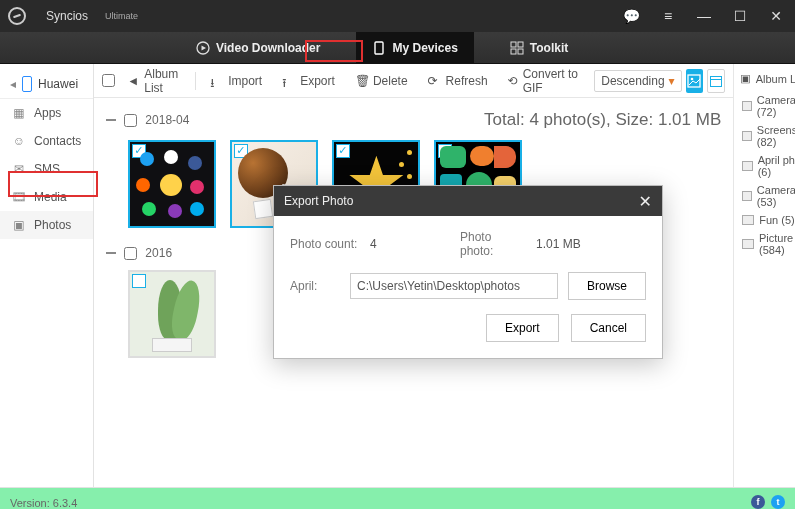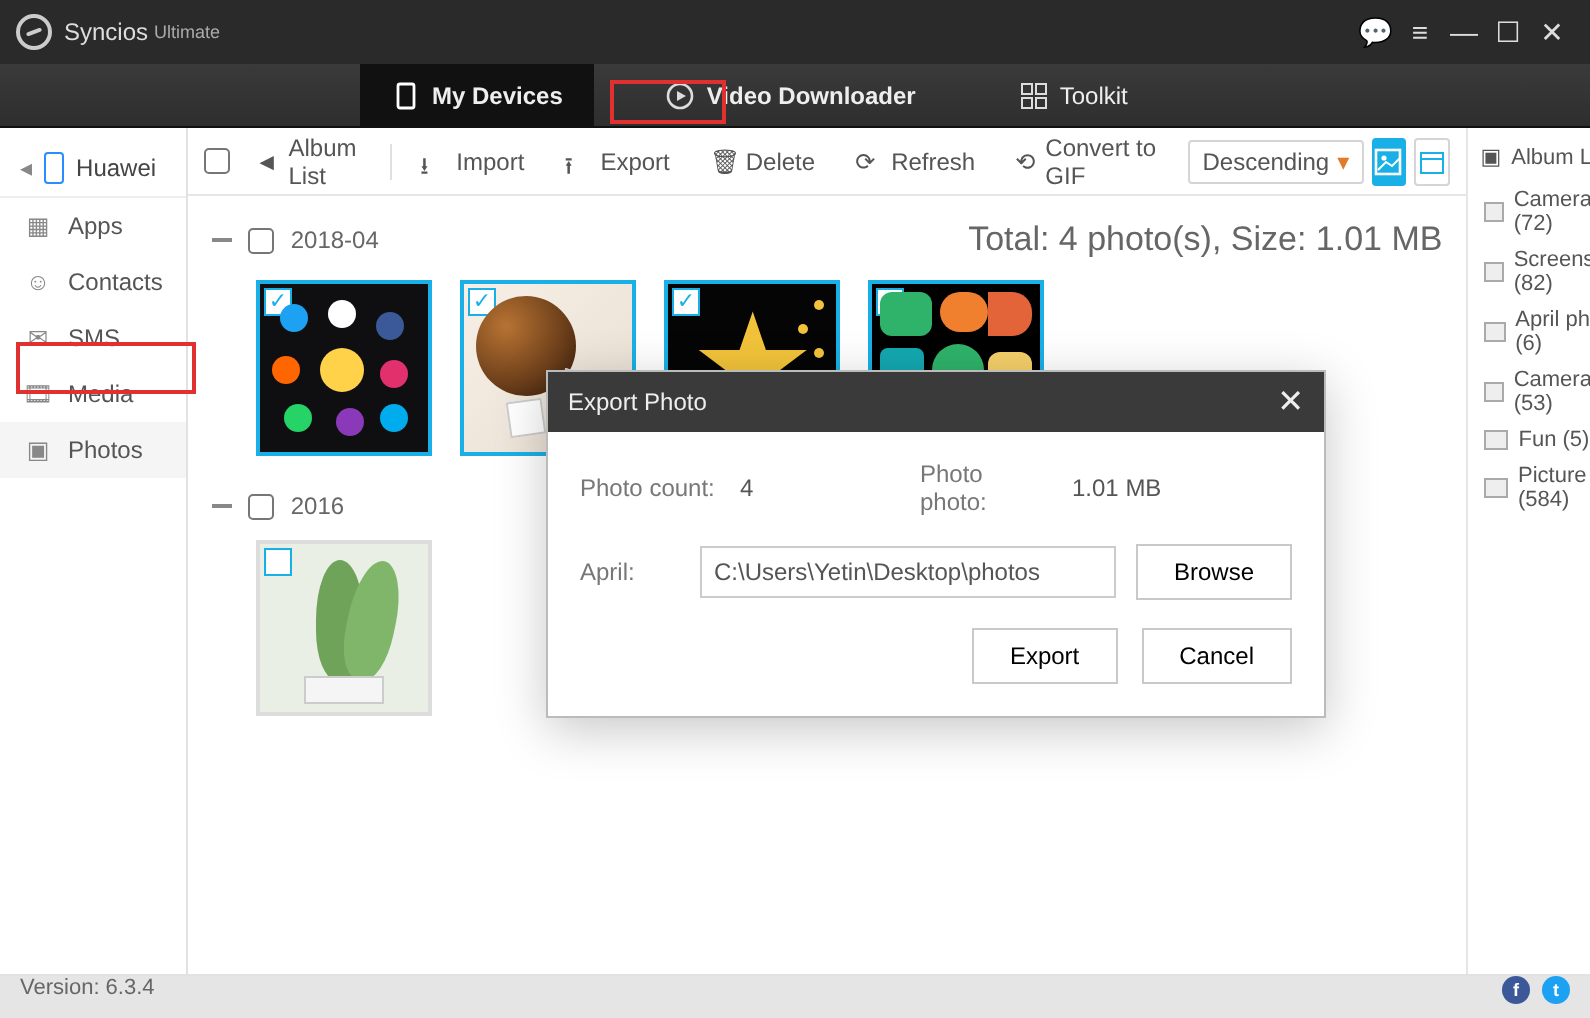--- a/index.html
+++ b/index.html
@@ -1,19 +1,19 @@
 <!DOCTYPE html>
 <html><head>
 <meta charset="utf-8">
 <style>
 * { margin: 0; padding: 0; box-sizing: border-box; font-family: "Segoe UI", Arial, sans-serif; }
 body { width: 795px; height: 509px; background: #fff; overflow: hidden; font-size: 12px; color: #444; }
 
 
-.titlebar { height: 32px; background: #2a2a2a; display: flex; align-items: center; padding: 0 8px; color: #ddd; }
+.titlebar { height: 32px; background: #2a2a2a; display: flex; align-items: center; padding: 0 8px; color: #ddd; gap: 14px; }
 .titlebar .logo { width: 18px; height: 18px; border: 2px solid #ccc; border-radius: 50%; margin-right: 6px; position: relative; }
 .titlebar .logo::before { content: ""; position: absolute; left: 3px; top: 6px; width: 8px; height: 2px; background: #ccc; border-radius: 1px; transform: rotate(-20deg);}
 .titlebar .edition { font-size: 9px; margin-left: 3px; color: #aaa; }
 .titlebar .spacer { flex: 1; }
 .titlebar .winbtn { width: 22px; height: 22px; display: flex; align-items: center; justify-content: center; color: #ddd; font-size: 14px; cursor: pointer; }
 
 
 .tabrow { height: 32px; background: linear-gradient(#3a3a3a,#2e2e2e); display: flex; align-items: center; gap: 20px; padding-left: 180px; color: #eee; border-bottom: 1px solid #111;}
 .tabrow .tab { display: flex; align-items: center; gap: 6px; height: 100%; padding: 0 16px; font-size: 12px; cursor: pointer; }
 .tabrow .tab.active { background: #111; }
@@ -76,21 +76,21 @@
 .dlgtitle .x { margin-left:auto; font-size:16px; cursor:pointer;}
 .dlgbody { padding:14px 16px 16px; font-size:12px; color:#666;}
 .dlgrow { display:flex; align-items:center; gap:10px; margin-bottom:14px;}
 .dlgrow .lbl { width:70px; color:#777;}
 .dlgrow .val { width:80px; color:#555;}
 .dlgrow input { flex:1; border:1px solid #ccc; padding:5px 6px; font-size:12px; color:#555;}
 .dlgbtn { border:1px solid #c9c9c9; background:#fff; padding:6px 18px; font-size:12px; cursor:pointer;}
 .dlgactions { display:flex; justify-content:flex-end; gap:12px; margin-top:12px;}
 
 
-.statusbar { height:22px; border-top:1px solid #e2e2e2; background:#e5e5e5; display:flex; align-items:flex-start; font-size:11px; color:#666; padding:0 10px;}
+.statusbar { height:22px; border-top:1px solid #e2e2e2; background:#86efac; display:flex; align-items:flex-end; font-size:11px; color:#666; padding:0 10px;}
 .statusbar .center { position:absolute; left:50%; transform:translateX(-50%);}
 .statusbar .social { margin-left:auto; display:flex; gap:6px;}
 .dot { width:14px; height:14px; border-radius:50%; color:#fff; display:flex; align-items:center; justify-content:center; font-size:9px; font-weight:bold;}
 
 input[type=checkbox]{ width:13px; height:13px; }
 </style>
 </head>
 <body>
 
 <div class="titlebar">
@@ -99,47 +99,47 @@
   <span class="edition">Ultimate</span>
   <span class="spacer"></span>
   <span class="winbtn">💬</span>
   <span class="winbtn">≡</span>
   <span class="winbtn">—</span>
   <span class="winbtn">☐</span>
   <span class="winbtn">✕</span>
 </div>
 
 <div class="tabrow">
-  <div class="tab active">
-    <span class="tabicon">
-      <svg viewBox="0 0 14 14">
-          <rect x="3" y="1" width="8" height="12" rx="1" fill="none" stroke="#fff" stroke-width="1.4"></rect>
-        </svg>
-    </span>
-    <span style="font-weight:600">My Devices</span>
-  </div>
   <div class="tab">
     <span class="tabicon">
       <svg viewBox="0 0 14 14">
           <circle cx="7" cy="7" r="6" fill="none" stroke="#ddd" stroke-width="1.3"></circle>
           <polygon points="5.5,4.5 10,7 5.5,9.5" fill="#ddd"></polygon>
         </svg>
     </span>
     <span style="font-weight:600">Video Downloader</span>
+  </div>
+  <div class="tab active">
+    <span class="tabicon">
+      <svg viewBox="0 0 14 14">
+          <rect x="3" y="1" width="8" height="12" rx="1" fill="none" stroke="#fff" stroke-width="1.4"></rect>
+        </svg>
+    </span>
+    <span style="font-weight:600">My Devices</span>
   </div>
   <div class="tab">
     <span class="tabicon">
       <svg viewBox="0 0 14 14">
           <rect x="1" y="1" width="5" height="5" fill="none" stroke="#ddd"></rect>
           <rect x="8" y="1" width="5" height="5" fill="none" stroke="#ddd"></rect>
           <rect x="1" y="8" width="5" height="5" fill="none" stroke="#ddd"></rect>
           <rect x="8" y="8" width="5" height="5" fill="none" stroke="#ddd"></rect>
         </svg>
     </span>
-    <span style="font-weight:400">Toolkit</span>
+    <span style="font-weight:700">Toolkit</span>
   </div>
 </div>
 
 <div class="main">
 
   <div class="sidebar">
     <div class="device">
       <span style="color:#888">◂</span>
       <span class="phoneicon"></span>
       <span>Huawei</span>

